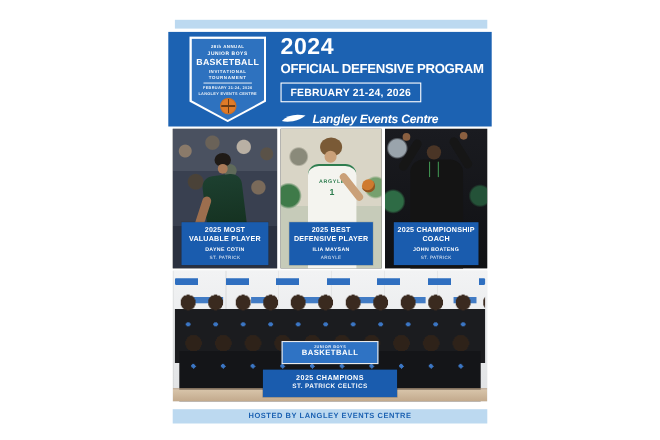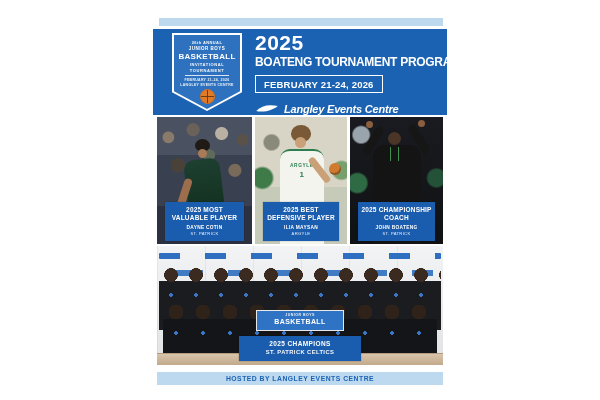--- a/index.html
+++ b/index.html
@@ -154,22 +154,22 @@
         <div class="badge-title">BASKETBALL</div>
         <div class="badge-l3">INVITATIONAL</div>
         <div class="badge-l4">TOURNAMENT</div>
         <div class="badge-rule"></div>
         <div class="badge-d1">FEBRUARY 21-24, 2026</div>
         <div class="badge-d2">LANGLEY EVENTS CENTRE</div>
         <div class="badge-ball"></div>
       </div>
     </div>
     <div class="header-text">
-      <div class="year">2025</div>
-      <div class="program-title">BOATENG TOURNAMENT PROGRAM</div>
+      <div class="year">2024</div>
+      <div class="program-title">OFFICIAL DEFENSIVE PROGRAM</div>
       <div class="date-badge">FEBRUARY 21-24, 2026</div>
       <div class="lec-row">
         <span>
           <svg width="24" height="11" viewBox="0 0 40 18">
               <path d="M2 13 Q15 0 38 5 Q31 11 19 13.5 Q8 15 2 13 Z" fill="#ffffff"></path>
             </svg>
         </span>
         <span class="lec-name">Langley Events Centre</span>
       </div>
     </div>

